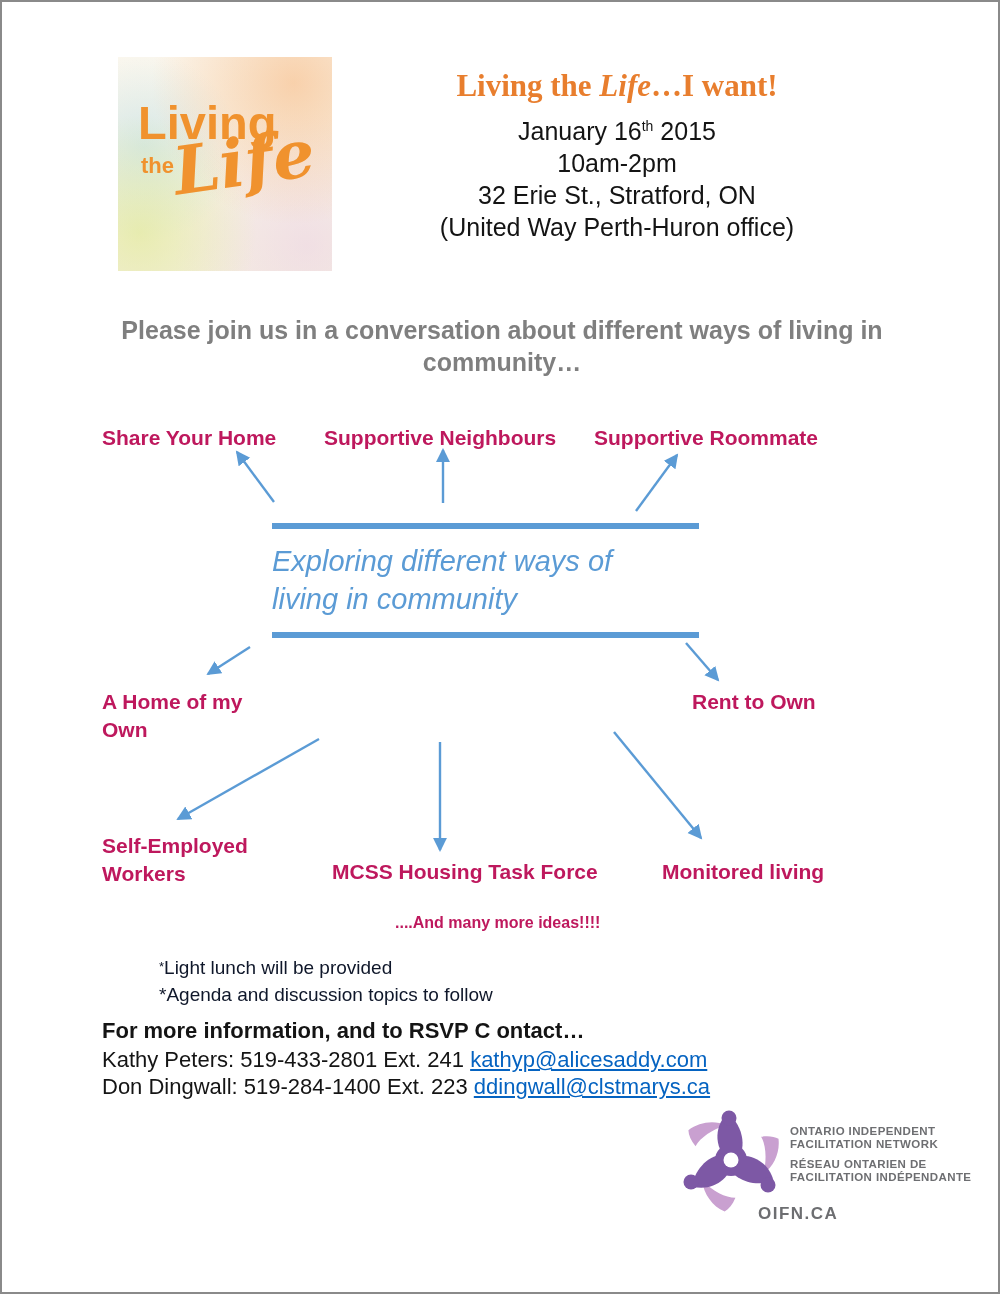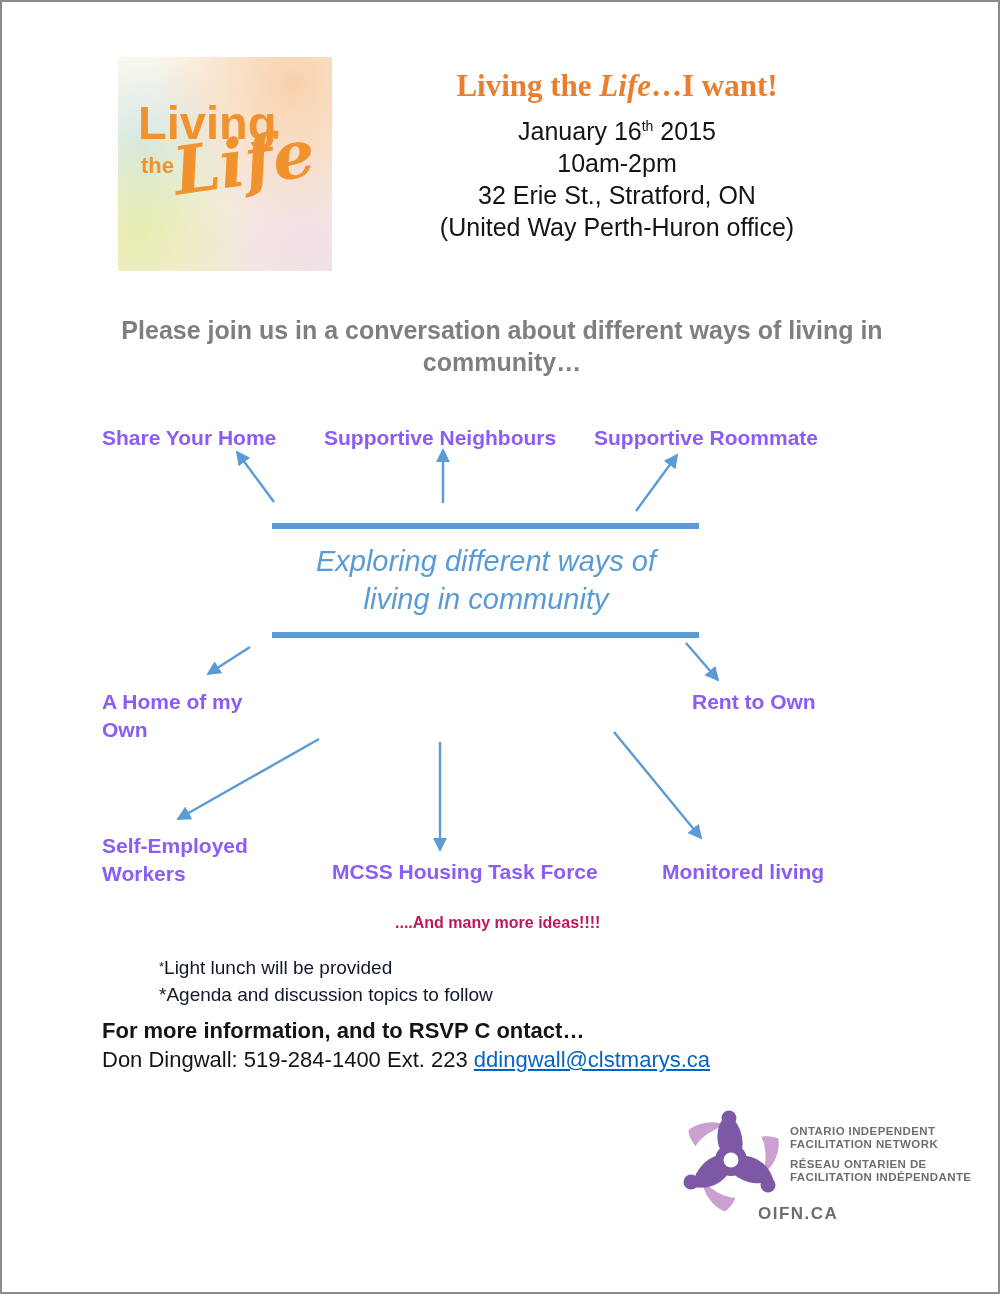--- a/index.html
+++ b/index.html
@@ -38,23 +38,23 @@
   }
   .header .title .it{font-style:italic;}
   .header .line{font-size:25px;line-height:32px;color:#141414;}
   .header sup{font-size:14px;}
   
   .intro{
     position:absolute;left:100px;top:312px;width:800px;text-align:center;
     font-size:25px;line-height:32px;font-weight:bold;color:#7f7f7f;
   }
   
-  .dlabel{position:absolute;font-size:21px;font-weight:bold;color:#8b5cf6;line-height:28px;}
+  .dlabel{position:absolute;font-size:21px;font-weight:bold;color:#be185d;line-height:28px;}
   .center-text{
-    position:absolute;left:270px;top:540px;width:428px;text-align:center;
+    position:absolute;left:270px;top:540px;width:428px;text-align:left;
     font-size:29px;line-height:38px;font-style:italic;color:#5b9bd5;
   }
   .diagram-svg{position:absolute;left:0;top:0;width:1000px;height:1294px;pointer-events:none;}
   
   .ideas{
     position:absolute;left:393px;top:912px;font-size:16px;font-weight:bold;color:#be185d;
   }
   .notes{position:absolute;left:157px;top:951px;font-size:19px;line-height:27px;color:#0f172a;}
   .notes .mini-star{font-size:13px;vertical-align:3px;}
   .contact{position:absolute;left:100px;top:1015px;font-size:22px;line-height:27px;color:#141414;}
@@ -126,20 +126,21 @@
 
   <div class="ideas">....And many more ideas!!!!</div>
 
   <div class="notes">
     <div><span class="mini-star">*</span><span>Light lunch will be provided</span></div>
     <div>*Agenda and discussion topics to follow</div>
   </div>
 
   <div class="contact">
     <div class="chead">For more information, and to RSVP C ontact…</div>
+    <div><span>Kathy Peters: 519-433-2801 Ext. 241 </span><a href="#">kathyp@alicesaddy.com</a></div>
     <div><span>Don Dingwall: 519-284-1400 Ext. 223 </span><a href="#">ddingwall@clstmarys.ca</a></div>
   </div>
 
   <div class="oifn">
     <svg width="125" height="135" viewBox="0 0 125 135" xmlns="http://www.w3.org/2000/svg">
 
       <g fill="#c9a0d0">
         <g transform="translate(69,65) rotate(-55)">
           <path d="M0,-52 C 13,-48 23,-37 26,-24 C 14,-33 1,-38 -9,-37 C -7,-44 -4,-49 0,-52 Z"></path>
         </g>

